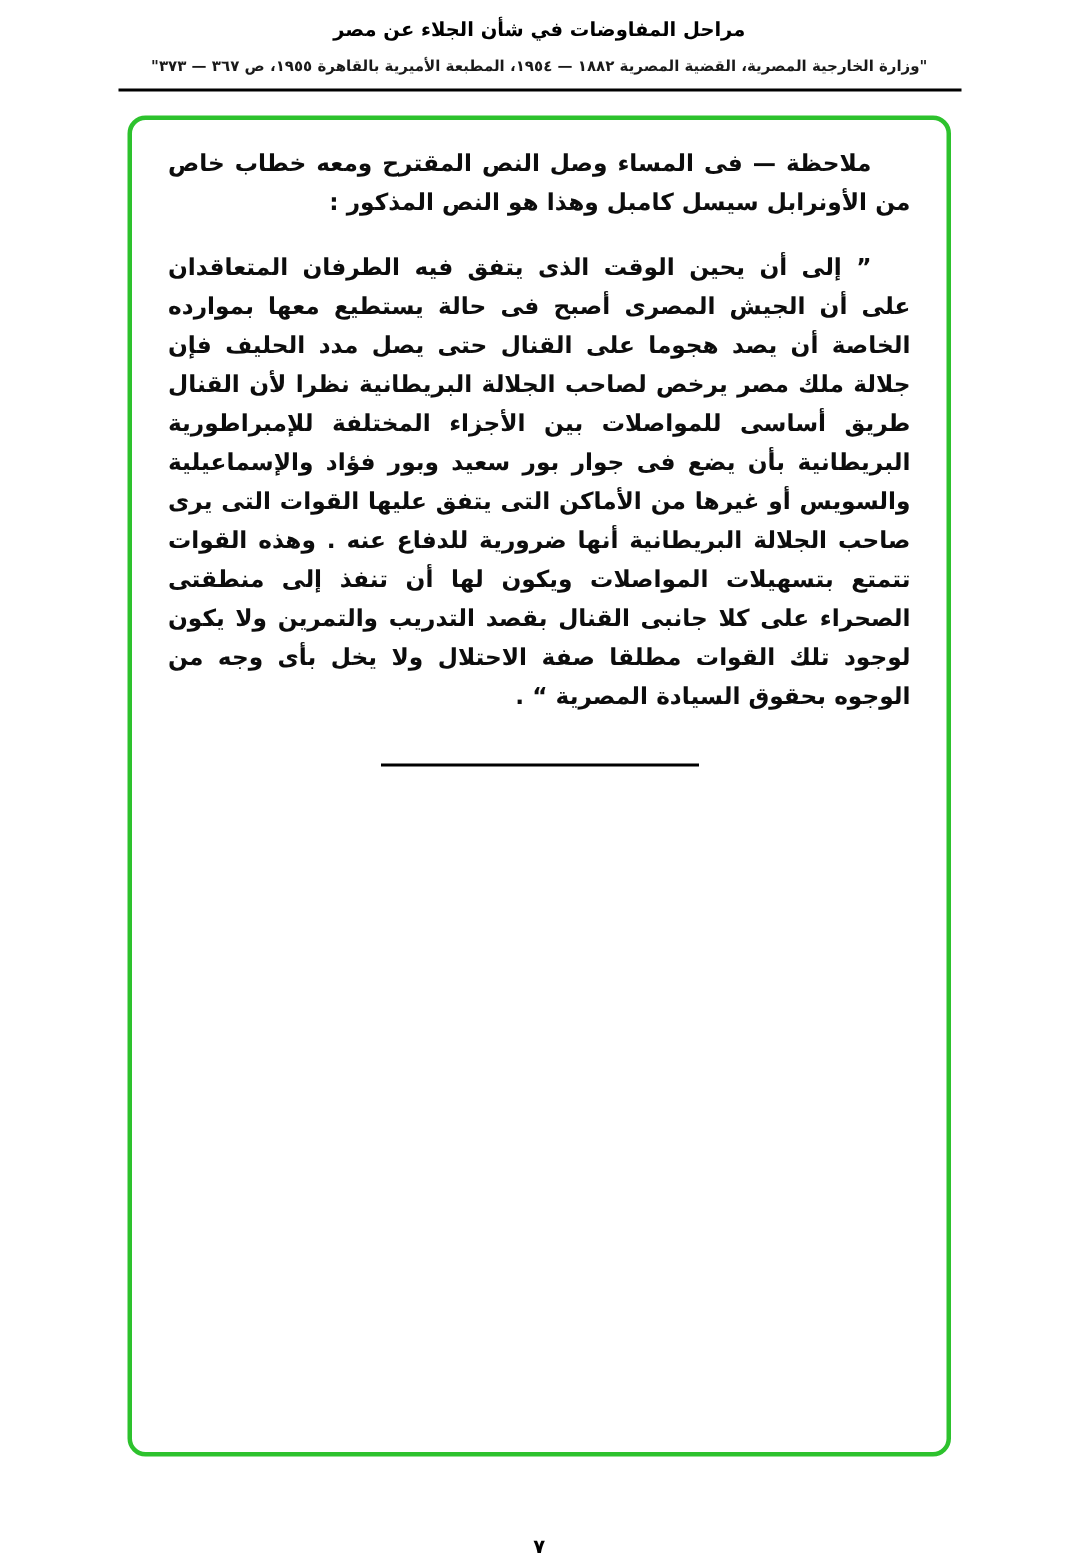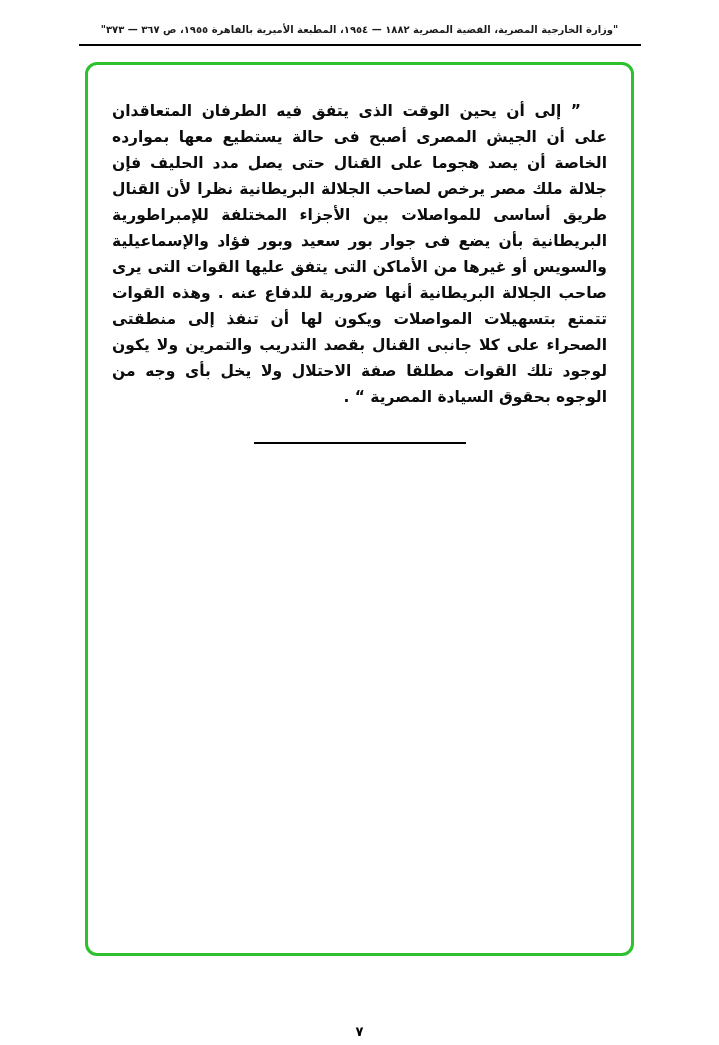--- a/index.html
+++ b/index.html
@@ -79,24 +79,26 @@
     font-size: 13px;
     font-weight: bold;
   }
 </style>
 </head>
 <body>
 
 <div class="page">
 
   <div class="header">
+    <div class="doc-title">مراحل المفاوضات في شأن الجلاء عن مصر</div>
     <div class="doc-source">"وزارة الخارجية المصرية، القضية المصرية ١٨٨٢ — ١٩٥٤، المطبعة الأميرية بالقاهرة ١٩٥٥، ص ٣٦٧ — ٣٧٣"</div>
     <div class="header-rule"></div>
   </div>
 
   <div class="green-box">
+    <p class="note-par">ملاحظة — فى المساء وصل النص المقترح ومعه خطاب خاص من الأونرابل سيسل كامبل وهذا هو النص المذكور :</p>
     <p class="body-par">” إلى أن يحين الوقت الذى يتفق فيه الطرفان المتعاقدان على أن الجيش المصرى أصبح فى حالة يستطيع معها بموارده الخاصة أن يصد هجوما على القنال حتى يصل مدد الحليف فإن جلالة ملك مصر يرخص لصاحب الجلالة البريطانية نظرا لأن القنال طريق أساسى للمواصلات بين الأجزاء المختلفة للإمبراطورية البريطانية بأن يضع فى جوار بور سعيد وبور فؤاد والإسماعيلية والسويس أو غيرها من الأماكن التى يتفق عليها القوات التى يرى صاحب الجلالة البريطانية أنها ضرورية للدفاع عنه . وهذه القوات تتمتع بتسهيلات المواصلات ويكون لها أن تنفذ إلى منطقتى الصحراء على كلا جانبى القنال بقصد التدريب والتمرين ولا يكون لوجود تلك القوات مطلقا صفة الاحتلال ولا يخل بأى وجه من الوجوه بحقوق السيادة المصرية “ .</p>
     <div class="end-rule"></div>
   </div>
 
   <div class="page-number">٧</div>
 
 </div>
 
 </body></html>

